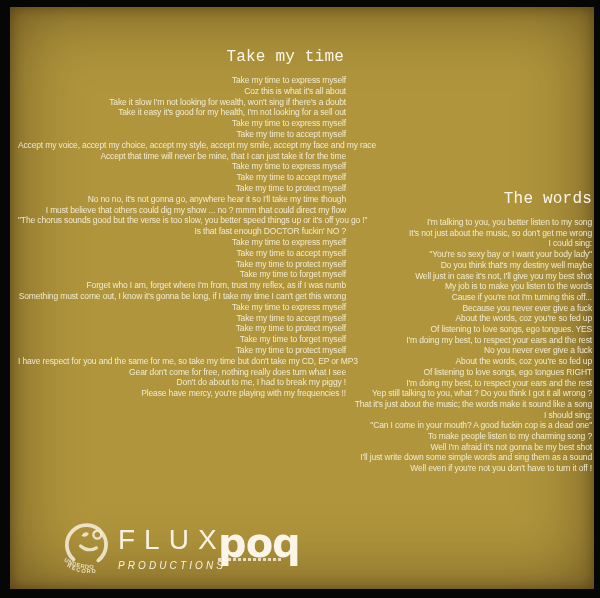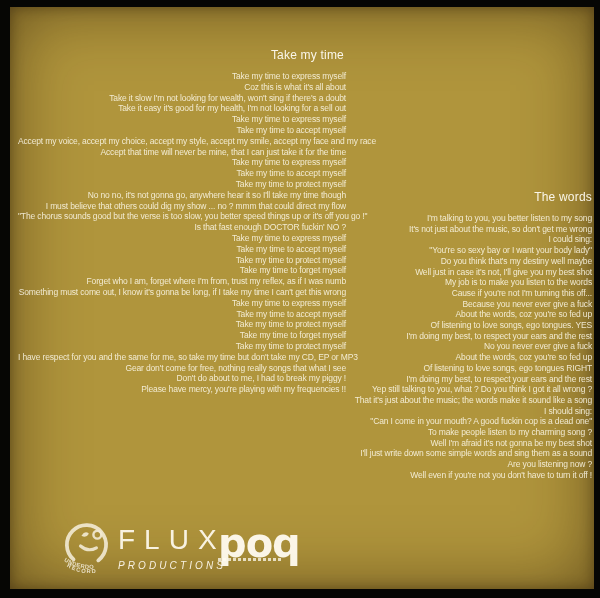--- a/index.html
+++ b/index.html
@@ -27,22 +27,22 @@
       radial-gradient(ellipse 300px 130px at 25% 96%, rgba(196,162,62,.45), transparent 75%),
       linear-gradient(158deg, #9d8532 0%, #ad9238 26%, #b79c40 52%, #bda243 76%, #b49а3е 100%);
     background-color:#b0953c;
     background-size:11px 9px, 7px 13px, 17px 15px,
       100% 100%,100% 100%,100% 100%,100% 100%,100% 100%,100% 100%,
       100% 100%,100% 100%,100% 100%,100% 100%,100% 100%;
     box-shadow: inset 0 0 70px rgba(45,28,6,.55), inset 0 0 14px rgba(30,18,4,.45);
   }
   .col{position:absolute;color:rgba(255,251,238,.84);}
   .section-title{
-    color:rgba(255,252,242,.95);font-size:12px;font-weight:400;
-    letter-spacing:.2px;margin:0 0 9px 0;
+    color:rgba(255,252,242,.95);font-size:16px;font-weight:400;
+    letter-spacing:.2px;margin:0 0 9px 0;font-family:Liberation Mono, monospace;
   }
   .lyrics{font-size:8.5px;line-height:10.8px;letter-spacing:-.15px;}
   .lyric-line{white-space:nowrap;}
   #take-my-time{top:48px;left:18px;width:328px;text-align:right;}
   #take-my-time .section-title{margin-right:2px;}
   #the-words{top:190px;left:352px;width:240px;text-align:right;}
   #the-words .lyrics{line-height:10.7px;}
 
   
   .footer{position:absolute;left:0;top:0;width:600px;height:598px;pointer-events:none;}
@@ -84,21 +84,21 @@
       <div class="lyric-line">Take my time to protect myself</div>
       <div class="lyric-line">Take my time to forget myself</div>
       <div class="lyric-line">Forget who I am, forget where I'm from, trust my reflex, as if I was numb</div>
       <div class="lyric-line">Something must come out, I know it's gonna be long, if I take my time I can't get this wrong</div>
       <div class="lyric-line">Take my time to express myself</div>
       <div class="lyric-line">Take my time to accept myself</div>
       <div class="lyric-line">Take my time to protect myself</div>
       <div class="lyric-line">Take my time to forget myself</div>
       <div class="lyric-line">Take my time to protect myself</div>
       <div class="lyric-line">I have respect for you and the same for me, so take my time but don't take my CD, EP or MP3</div>
-      <div class="lyric-line">Gear don't come for free, nothing really songs that what I see</div>
+      <div class="lyric-line">Gear don't come for free, nothing really does turn what I see</div>
       <div class="lyric-line">Don't do about to me, I had to break my piggy !</div>
       <div class="lyric-line">Please have mercy, you're playing with my frequencies !!</div>
     </div>
 </div>
 
 <div class="col" id="the-words">
   <h1 class="section-title">The words</h1>
   <div class="lyrics">
       <div class="lyric-line">I'm talking to you, you better listen to my song</div>
       <div class="lyric-line">It's not just about the music, so don't get me wrong</div>
@@ -116,21 +116,20 @@
       <div class="lyric-line">About the words, coz you're so fed up</div>
       <div class="lyric-line">Of listening to love songs, ego tongues RIGHT</div>
       <div class="lyric-line">I'm doing my best, to respect your ears and the rest</div>
       <div class="lyric-line">Yep still talking to you, what ? Do you think I got it all wrong ?</div>
       <div class="lyric-line">That it's just about the music; the words make it sound like a song</div>
       <div class="lyric-line">I should sing:</div>
       <div class="lyric-line">"Can I come in your mouth? A good fuckin cop is a dead one"</div>
       <div class="lyric-line">To make people listen to my charming song ?</div>
       <div class="lyric-line">Well I'm afraid it's not gonna be my best shot</div>
       <div class="lyric-line">I'll just write down some simple words and sing them as a sound</div>
-      <div class="lyric-line">Are you listening now ?</div>
       <div class="lyric-line">Well even if you're not you don't have to turn it off !</div>
     </div>
 </div>
 
 <div class="footer">
 
   <svg class="records-logo" viewBox="0 0 60 60">
 
     <path d="M14.5,45.5 A21 21 0 1 1 41,46.5" fill="none" stroke="rgba(255,251,240,.9)" stroke-width="4" stroke-linecap="round"></path>
 

